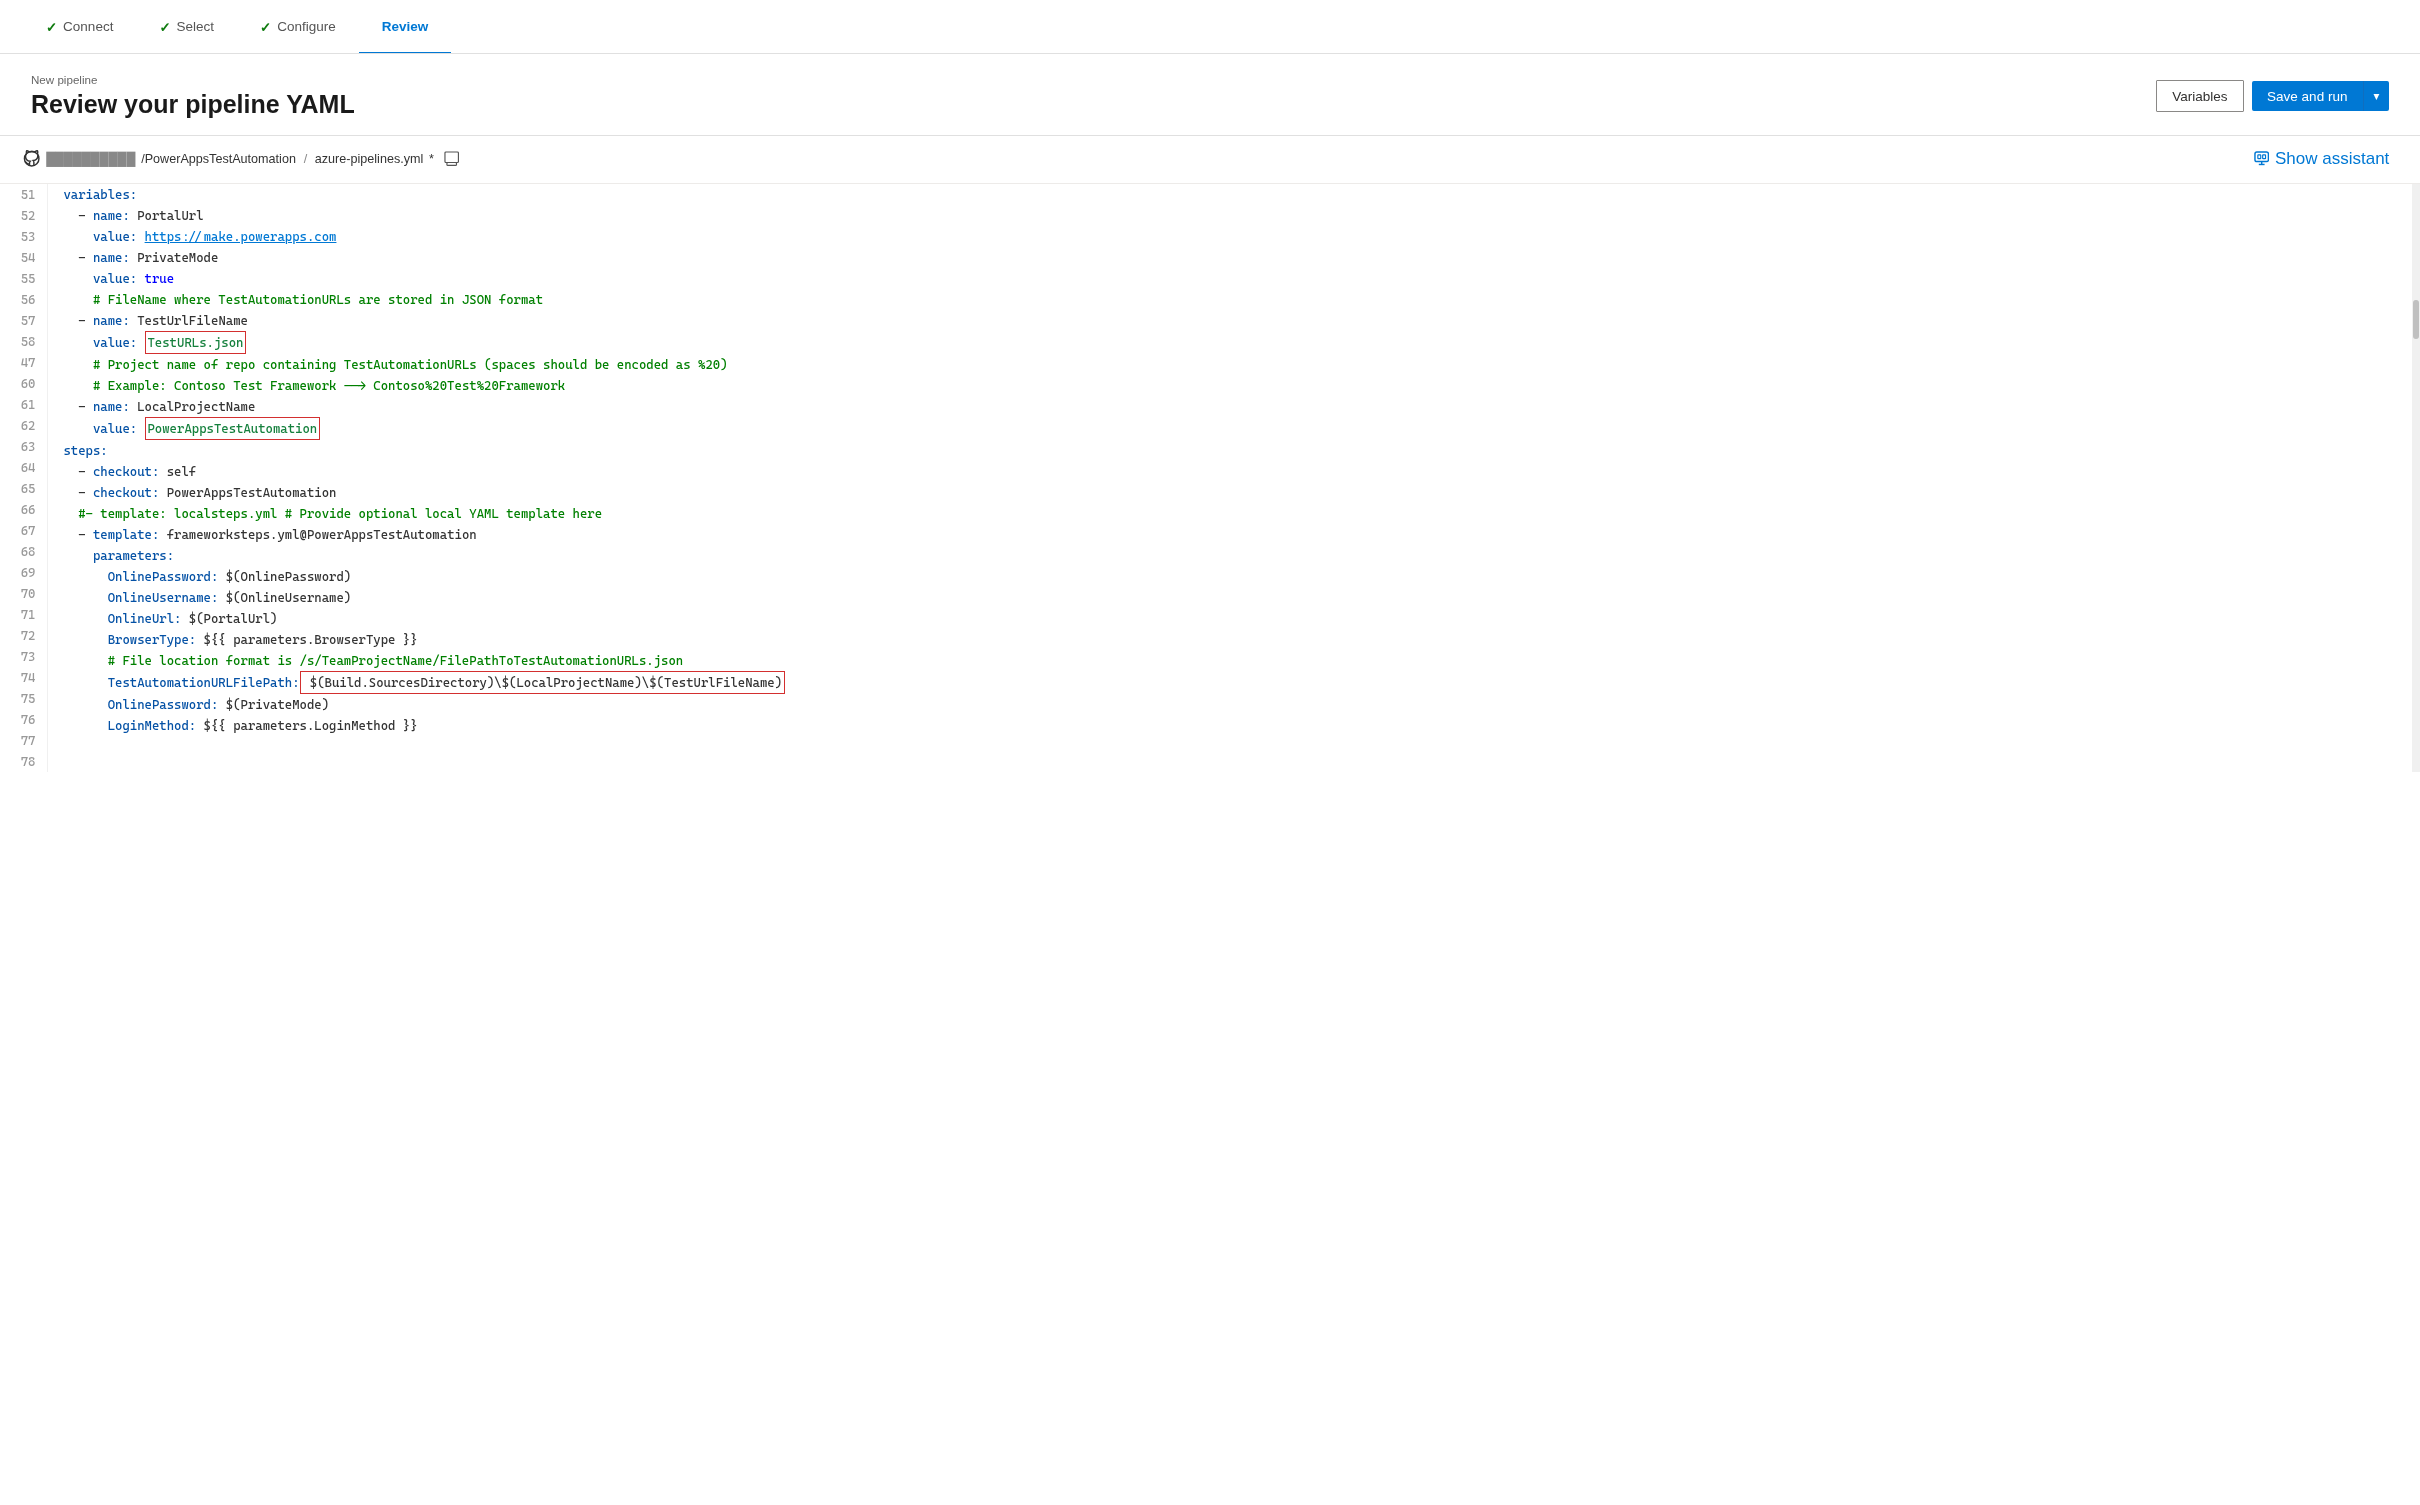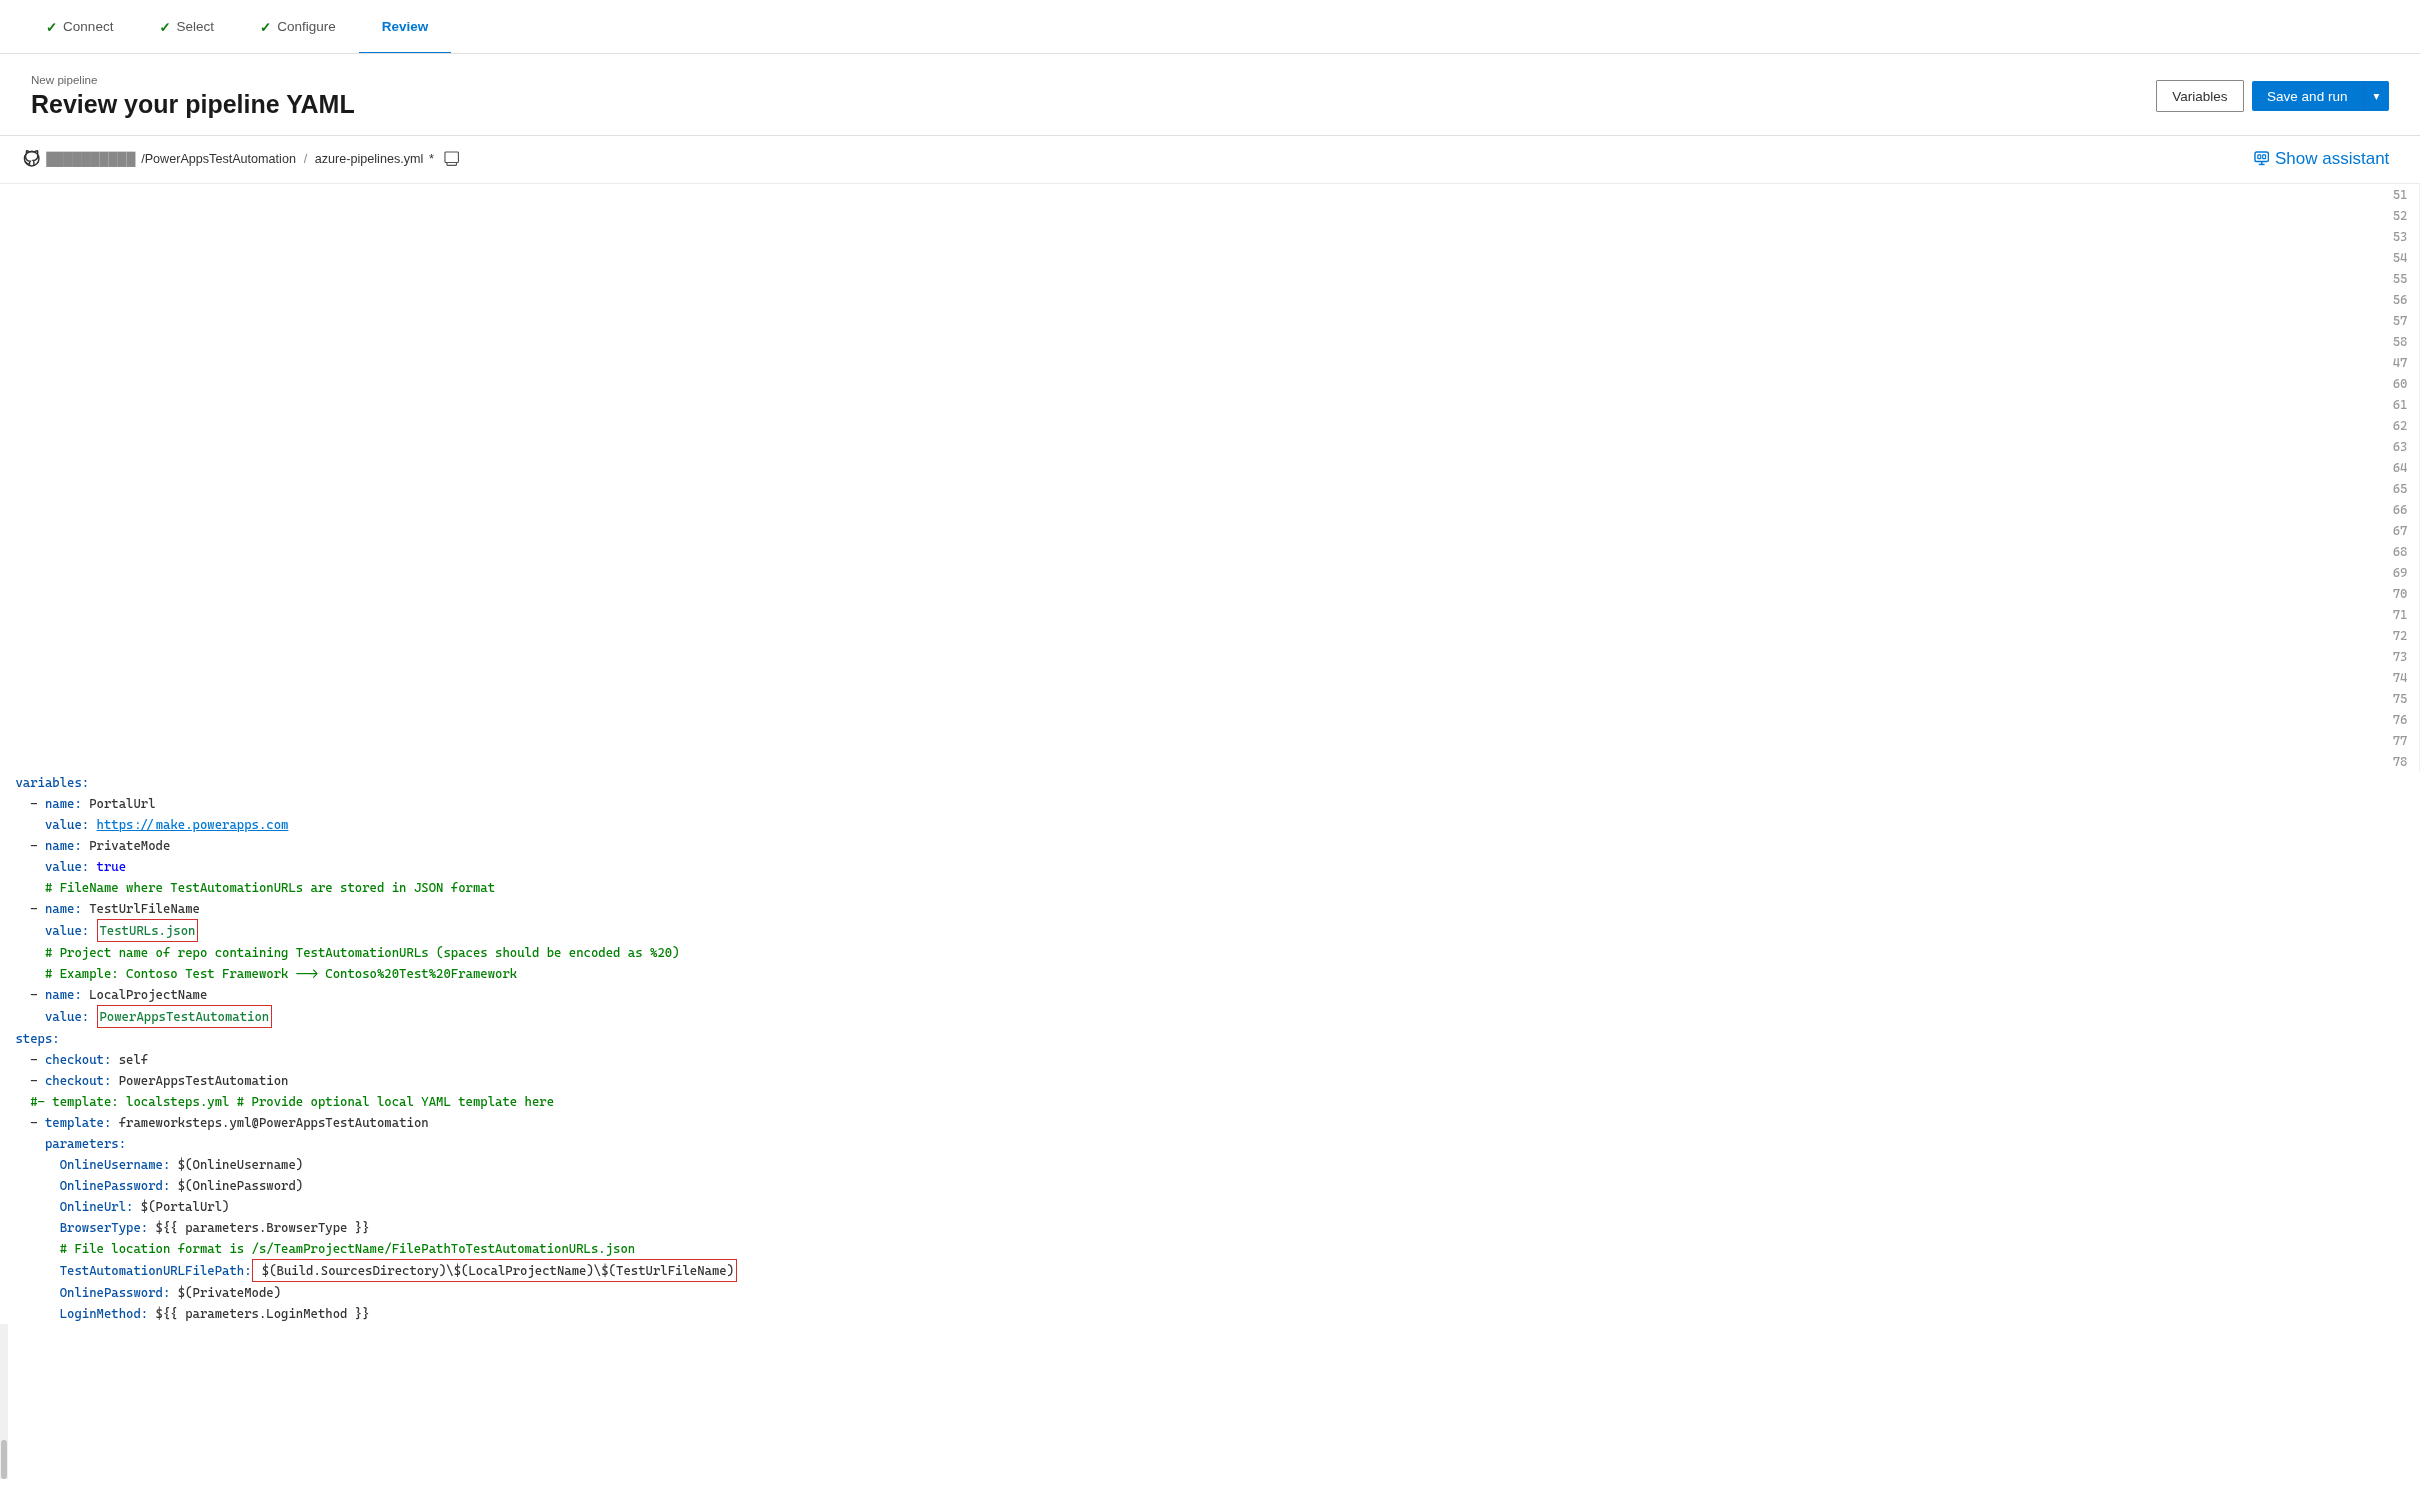--- a/index.html
+++ b/index.html
@@ -148,21 +148,20 @@
     }
 
     
     .editor-area {
       display: flex;
       background: #fff;
       font-family: 'Cascadia Code', 'Consolas', 'Courier New', monospace;
       font-size: 12.6px;
       overflow: auto;
       min-height: 579px;
-      flex-direction: column;
     }
     .line-numbers {
       background: #fff;
       color: #999;
       padding: 0 11.6px;
       text-align: right;
       user-select: none;
       border-right: 1px solid #f0f0f0;
       min-width: 48px;
     }
@@ -324,22 +323,22 @@
       <div class="code-line"><span class="plain">    </span><span class="c"># Example: Contoso Test Framework --&gt; Contoso%20Test%20Framework</span></div>
       <div class="code-line"><span class="dash">  - </span><span class="k">name:</span><span class="plain"> LocalProjectName</span></div>
       <div class="code-line"><span class="plain">    </span><span class="k">value:</span><span class="plain"> </span><span class="highlight-box v">PowerAppsTestAutomation</span></div>
       <div class="code-line"></div>
       <div class="code-line"><span class="k">steps:</span></div>
       <div class="code-line"><span class="dash">  - </span><span class="k">checkout:</span><span class="plain"> self</span></div>
       <div class="code-line"><span class="dash">  - </span><span class="k">checkout:</span><span class="plain"> PowerAppsTestAutomation</span></div>
       <div class="code-line"><span class="plain">  </span><span class="c">#- template: localsteps.yml # Provide optional local YAML template here</span></div>
       <div class="code-line"><span class="dash">  - </span><span class="k">template:</span><span class="plain"> frameworksteps.yml@PowerAppsTestAutomation</span></div>
       <div class="code-line"><span class="plain">    </span><span class="k">parameters:</span></div>
+      <div class="code-line"><span class="plain">      </span><span class="k">OnlinePassword:</span><span class="plain"> $(OnlinePassword)</span></div>
       <div class="code-line"><span class="plain">      </span><span class="k">OnlineUsername:</span><span class="plain"> $(OnlineUsername)</span></div>
-      <div class="code-line"><span class="plain">      </span><span class="k">OnlinePassword:</span><span class="plain"> $(OnlinePassword)</span></div>
       <div class="code-line"><span class="plain">      </span><span class="k">OnlineUrl:</span><span class="plain"> $(PortalUrl)</span></div>
       <div class="code-line"><span class="plain">      </span><span class="k">BrowserType:</span><span class="plain"> ${{ parameters.BrowserType }}</span></div>
       <div class="code-line"><span class="plain">      </span><span class="c"># File location format is /s/TeamProjectName/FilePathToTestAutomationURLs.json</span></div>
       <div class="code-line"><span class="plain">      </span><span class="k">TestAutomationURLFilePath:</span><span class="highlight-box plain"> $(Build.SourcesDirectory)\$(LocalProjectName)\$(TestUrlFileName)</span></div>
       <div class="code-line"><span class="plain">      </span><span class="k">OnlinePassword:</span><span class="plain"> $(PrivateMode)</span></div>
       <div class="code-line"><span class="plain">      </span><span class="k">LoginMethod:</span><span class="plain"> ${{ parameters.LoginMethod }}</span></div>
     </div>
   <div class="right-scrollbar">
     <div class="scrollbar-thumb"></div>
   </div>

